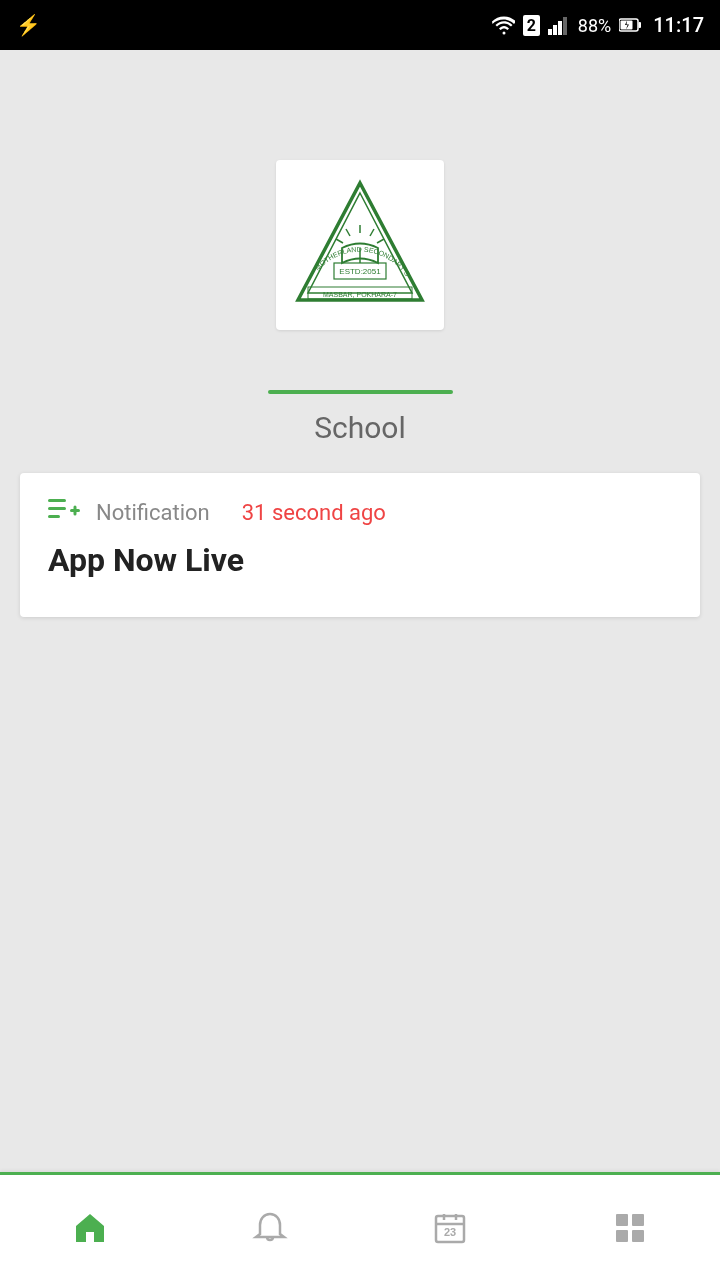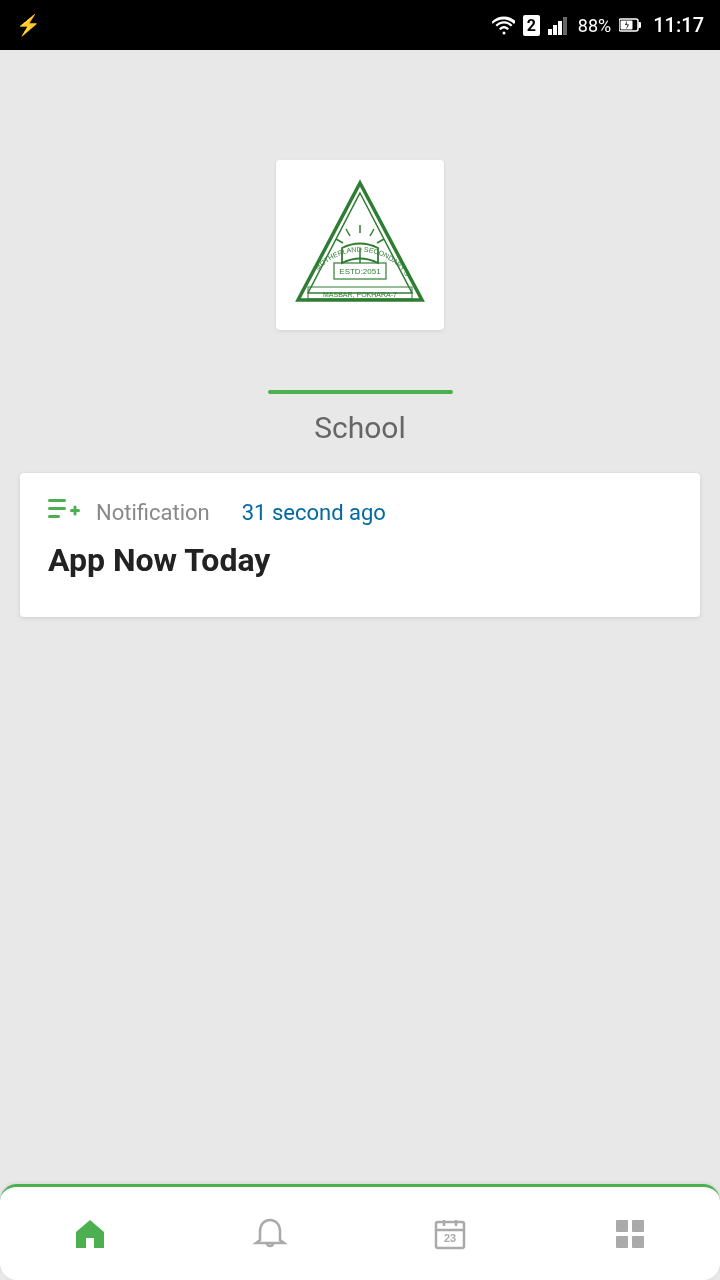--- a/index.html
+++ b/index.html
@@ -109,21 +109,21 @@
     }
 
     .notif-type {
       font-size: 22px;
       color: #888;
       font-weight: 400;
     }
 
     .notif-time {
       font-size: 22px;
-      color: #0369a1;
+      color: #ef4444;
       margin-left: 16px;
     }
 
     .notif-title {
       font-size: 32px;
       color: #222;
       font-weight: 700;
       margin-bottom: 10px;
     }
 
@@ -132,28 +132,27 @@
       color: #888;
       font-weight: 400;
     }
 
     
     .bottom-nav {
       position: absolute;
       bottom: 0;
       left: 0;
       width: 720px;
-      height: 96px;
+      height: 108px;
       background: #fff;
       display: flex;
       align-items: center;
       justify-content: space-around;
       border-top: 3px solid #4caf50;
       box-shadow: 0 -1px 4px rgba(0,0,0,0.08);
-      border-radius: 17px;
     }
 
     .nav-item {
       display: flex;
       flex-direction: column;
       align-items: center;
       justify-content: center;
       flex: 1;
       height: 100%;
       cursor: pointer;
@@ -252,21 +251,21 @@
           <rect x="0" y="10" width="18" height="3" rx="1.5"></rect>
           <rect x="0" y="18" width="12" height="3" rx="1.5"></rect>
 
           <rect x="22" y="12" width="10" height="3" rx="1.5"></rect>
           <rect x="25.5" y="8.5" width="3" height="10" rx="1.5"></rect>
         </svg>
       </span>
       <span class="notif-type">Notification</span>
       <span class="notif-time">31 second ago</span>
     </div>
-    <div class="notif-title">App Now Today</div>
+    <div class="notif-title">App Now Live</div>
   </div>
 
 </div>
 
 <div class="bottom-nav">
 
   <div class="nav-item">
     <svg class="home-icon-svg" viewBox="0 0 36 36" fill="#4caf50">
       <path d="M18 4 L4 16 L4 32 L14 32 L14 22 L22 22 L22 32 L32 32 L32 16 Z"></path>
     </svg>

